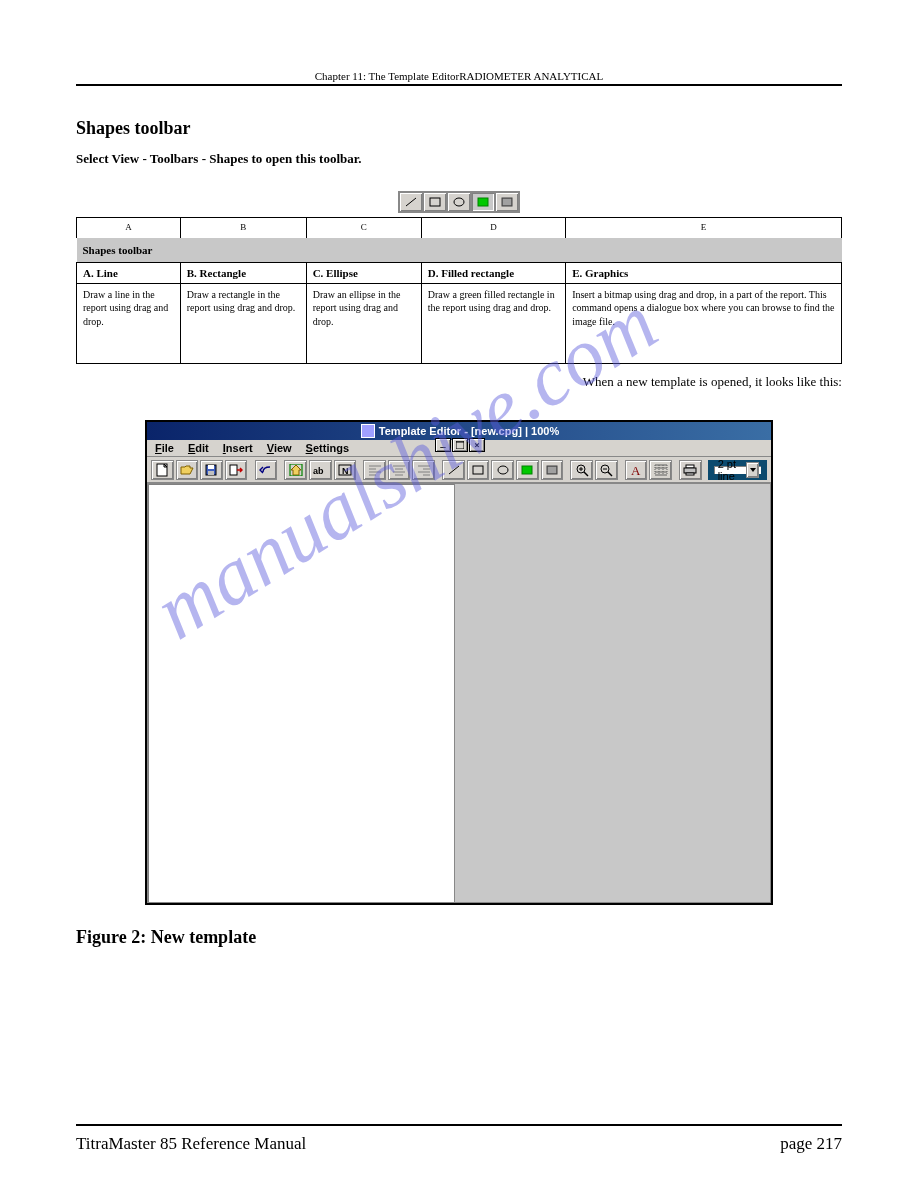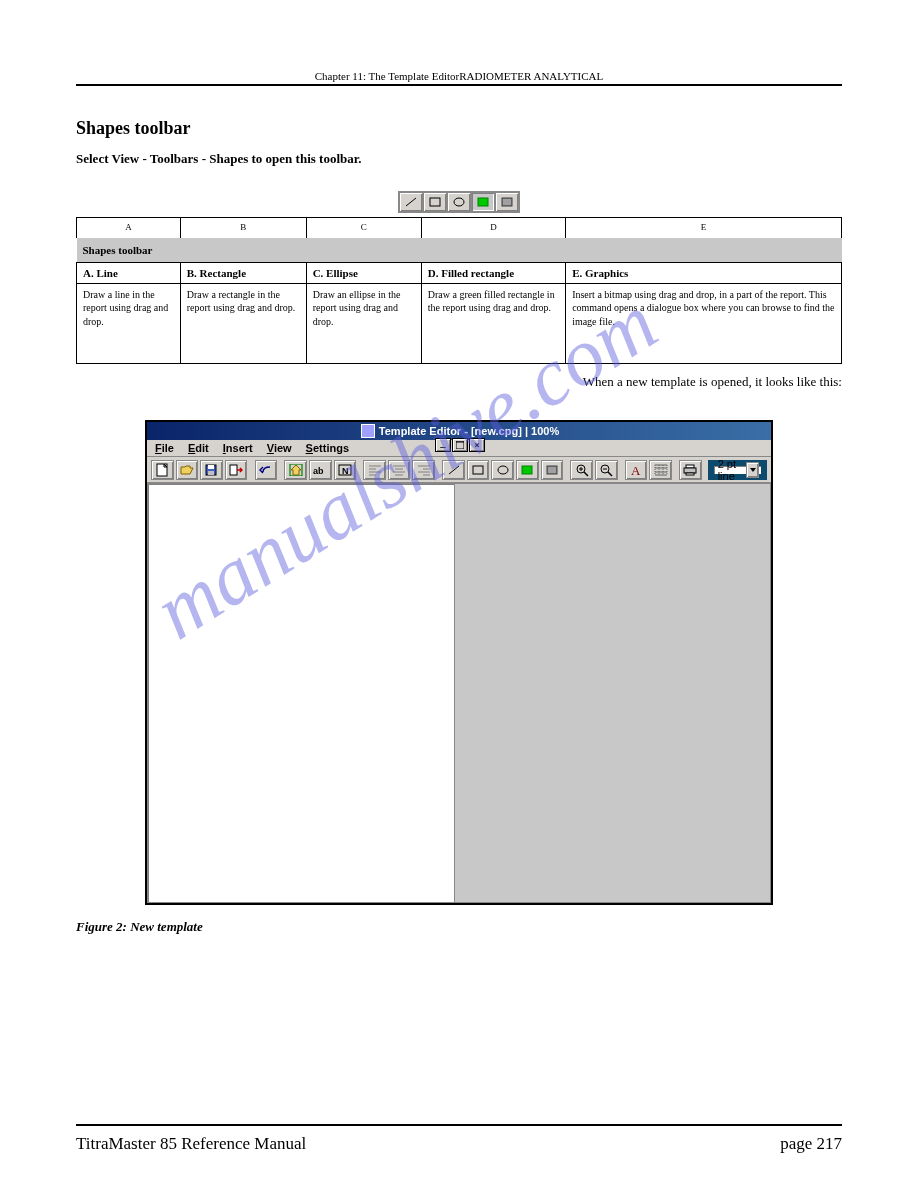--- a/index.html
+++ b/index.html
@@ -123,21 +123,21 @@
   border: 1px solid #888;
   box-shadow: inset 1px 1px 0 #808080;
 }
 .canvas-right {
   flex: 1;
   background: #c8c8c8;
   border: 1px solid #888;
   border-left: none;
 }
 
-.fig-caption { font-size: 13px; font-style: italic; font-weight: bold; margin-top: 14px; }
+.fig-caption { font-size: 18px; font-weight: bold; margin-top: 22px; }
 .para { font-size: 13px; margin-top: 10px; line-height: 1.3; text-align: right; }
 
 svg { display: block; }
 </style>
 </head>
 <body>
 
 <div class="page">
   <div class="header">
     <span>Chapter 11: The Template Editor</span>

